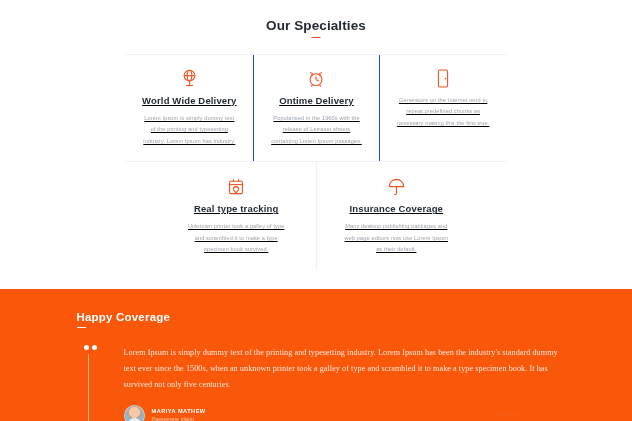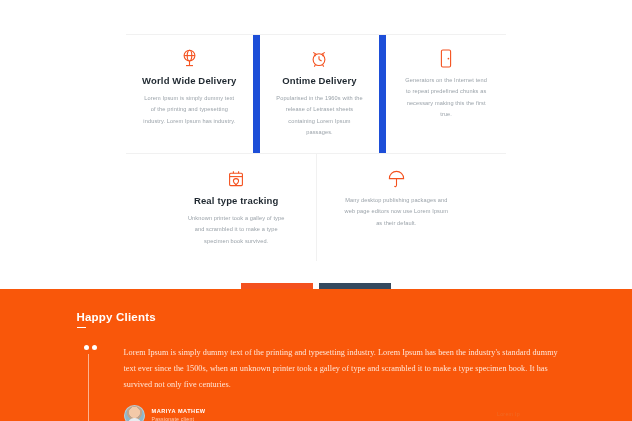--- a/index.html
+++ b/index.html
@@ -33,23 +33,24 @@
   .grid {
     width: 380px;
     margin: 16px auto 0 auto;
     border-top: 1px solid #f1f1f1;
   }
   .row { display: flex; }
   .row.r1 { border-bottom: 1px solid #f1f1f1; }
   .cell {
     padding: 13px 12px 14px 12px;
     text-align: center;
+    text-decoration: underline;
   }
   .row.r1 .cell { width: 33.3333%; }
-  .row.r1 .cell + .cell { border-left: 7px solid #1d4ed8; }
+  .row.r1 .cell + .cell { border-left: 1px solid #1d4ed8; }
   .row.r2 { justify-content: center; }
   .row.r2 .cell { width: 42%; padding-top: 14px; }
   .row.r2 .cell + .cell { border-left: 1px solid #f1f1f1; }
 
   .ic { height: 20px; margin-bottom: 7px; line-height: 20px; }
   .ic svg { display: inline-block; vertical-align: middle; }
   .c-title {
     font-size: 9.5px;
     font-weight: bold;
     color: #1f2830;
@@ -182,20 +183,24 @@
     font-size: 5.2px;
     color: #f06a25;
     letter-spacing: .3px;
   }
 </style>
 </head>
 <body>
 
 <section class="specialties">
 
+  <h2 class="sec-title">
+    <span>Our Specialties</span>
+    <span class="rule"></span>
+  </h2>
 
   <div class="grid">
 
     <div class="row r1">
 
       <div class="cell">
         <div class="ic">
           <svg width="15" height="19" viewBox="0 0 15 19" fill="none" stroke="#f4511e" stroke-width="1.1">
             <circle cx="7.5" cy="6.6" r="5.4"></circle>
             <ellipse cx="7.5" cy="6.6" rx="2.3" ry="5.4"></ellipse>
@@ -254,36 +259,37 @@
       </div>
 
       <div class="cell">
         <div class="ic">
           <svg width="17" height="18" viewBox="0 0 17 18" fill="none" stroke="#f4511e" stroke-width="1.1">
             <path d="M1.4 8.6 C1.4 4.3 4.6 1.4 8.5 1.4 C12.4 1.4 15.6 4.3 15.6 8.6 Z"></path>
             <line x1="8.5" y1="8.6" x2="8.5" y2="15"></line>
             <path d="M8.5 15 C8.5 16.6 7.2 17 6.4 16.2"></path>
           </svg>
         </div>
+        <div class="c-title">Insurance Coverage</div>
         <div class="c-text">Many desktop publishing packages and web page editors now use Lorem Ipsum as their default.</div>
       </div>
 
     </div>
   </div>
 
   <div class="btn-row">
     <button class="btn primary">SHIP YOUR PRODUCT</button>
     <button class="btn secondary">CALL OUR AGENT</button>
   </div>
 </section>
 
 <section class="clients">
   <div class="clients-inner">
     <h2 class="cl-title">
-      <span>Happy Clients</span>
+      <span>Happy Coverage</span>
       <span class="rule"></span>
     </h2>
 
     <div class="testimonial">
       <div class="quote-col">
         <div class="qdots">
             <i></i>
             <i></i>
           </div>
         <div class="qline"></div>

